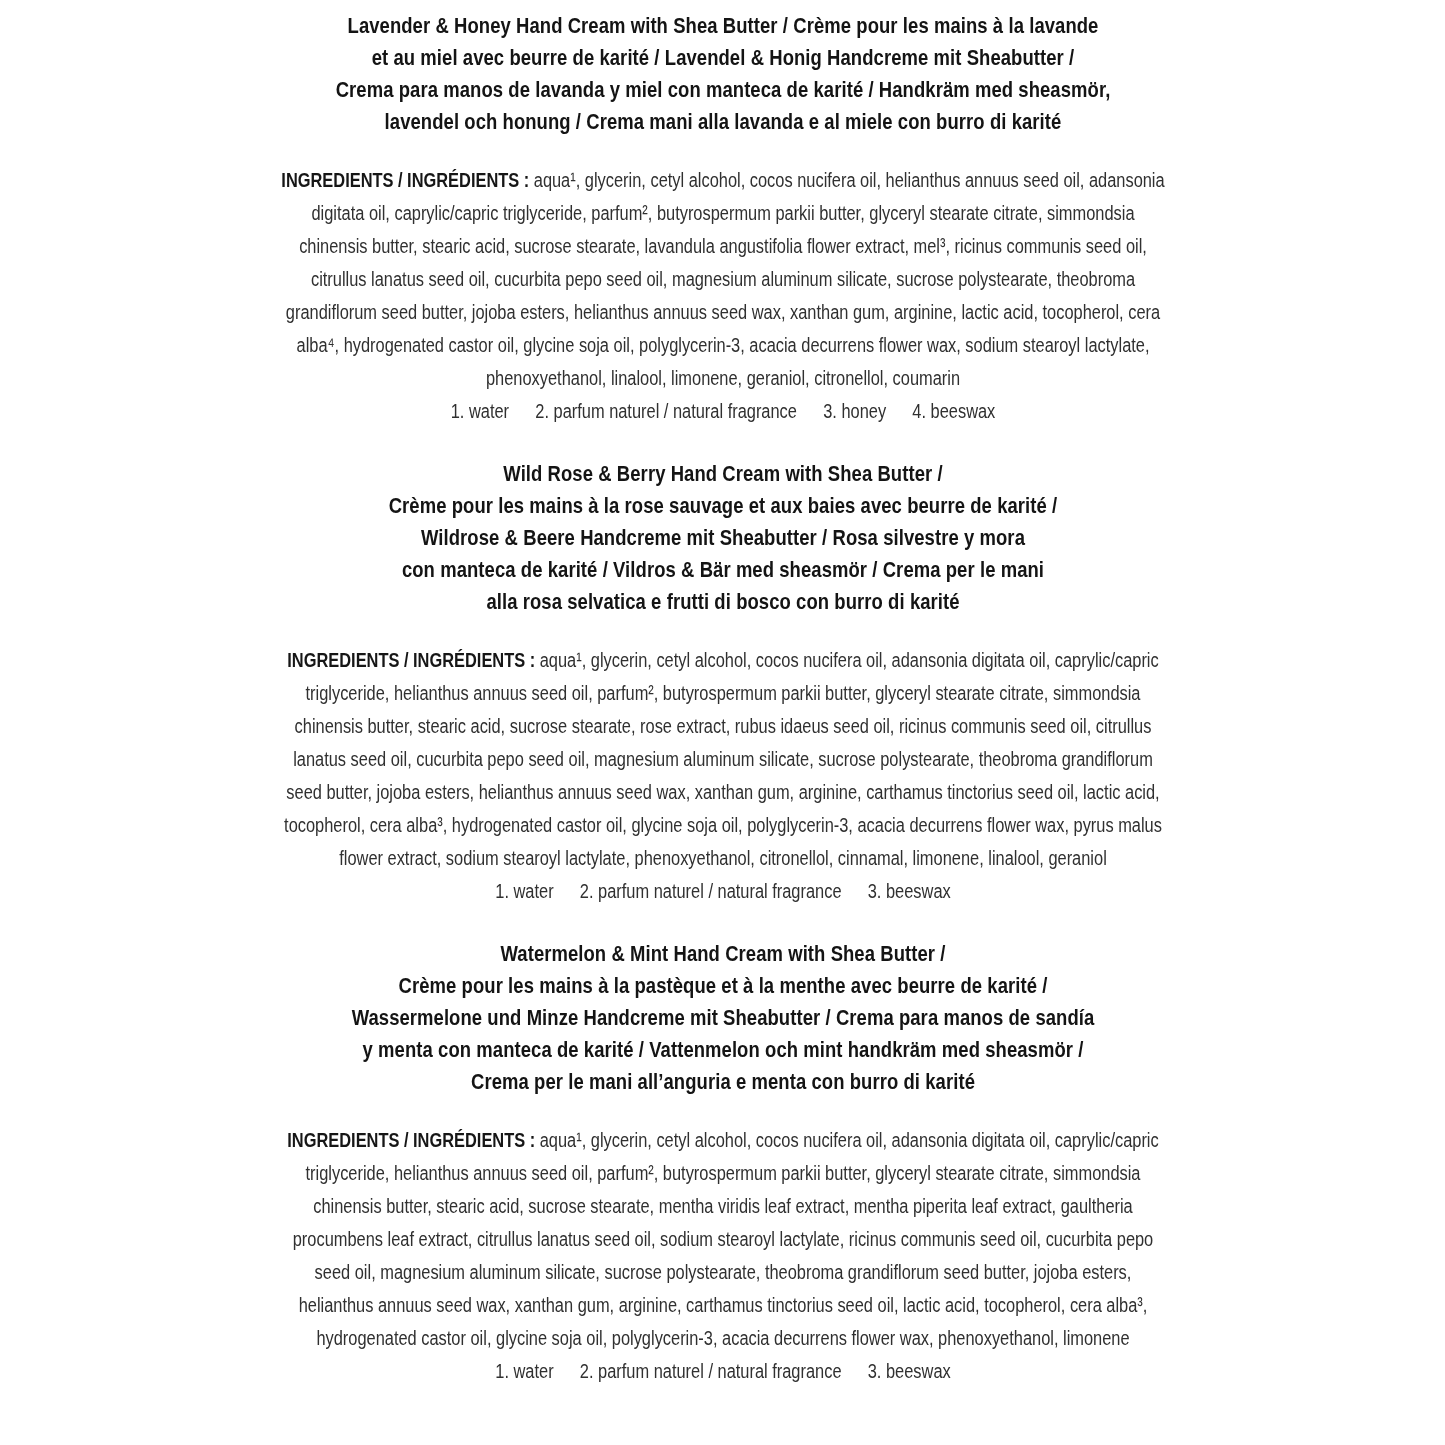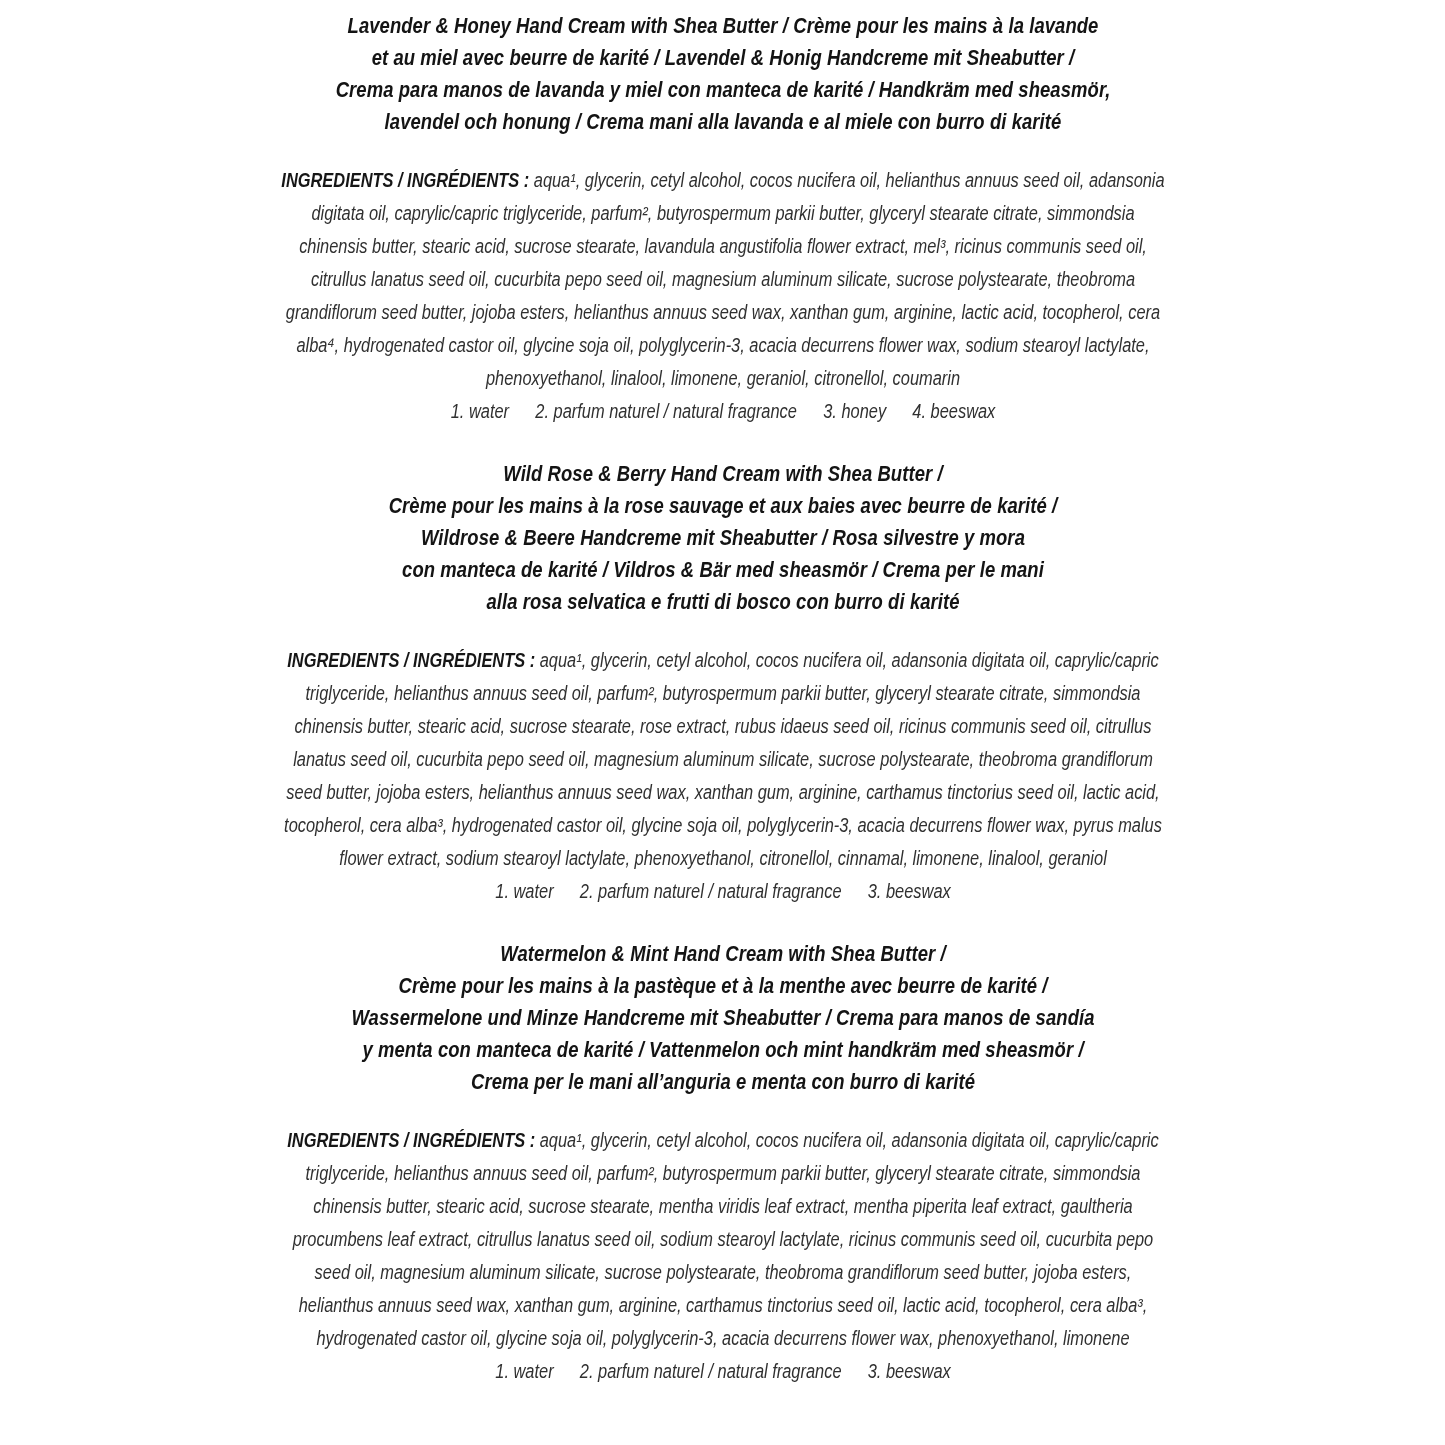--- a/index.html
+++ b/index.html
@@ -7,21 +7,20 @@
     padding: 0;
     background: #ffffff;
   }
   .sheet {
     position: relative;
     width: 1445px;
     height: 1445px;
     background: #ffffff;
     overflow: hidden;
     font-family: "Liberation Sans", sans-serif;
-    font-style: italic;
   }
   
   .column {
     width: 1080px;
     margin: 0 auto;
     padding-top: 10px;
     transform: scaleX(0.82);
     transform-origin: 50% 0;
     text-align: center;
   }

